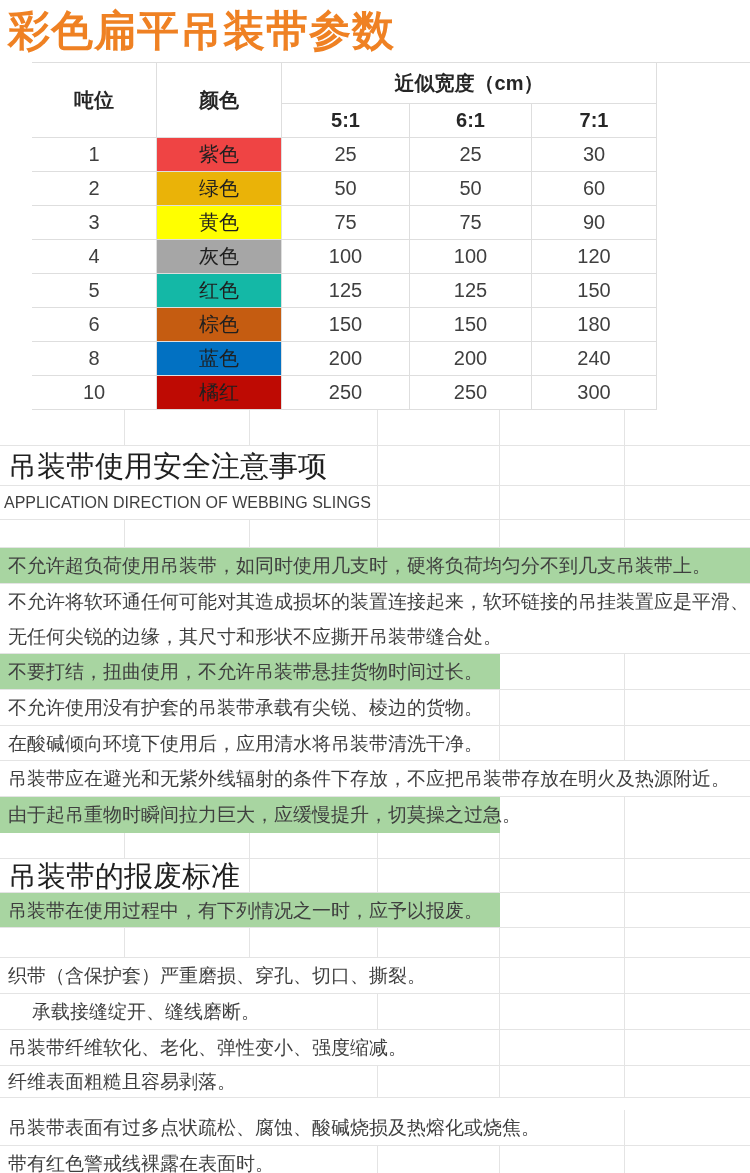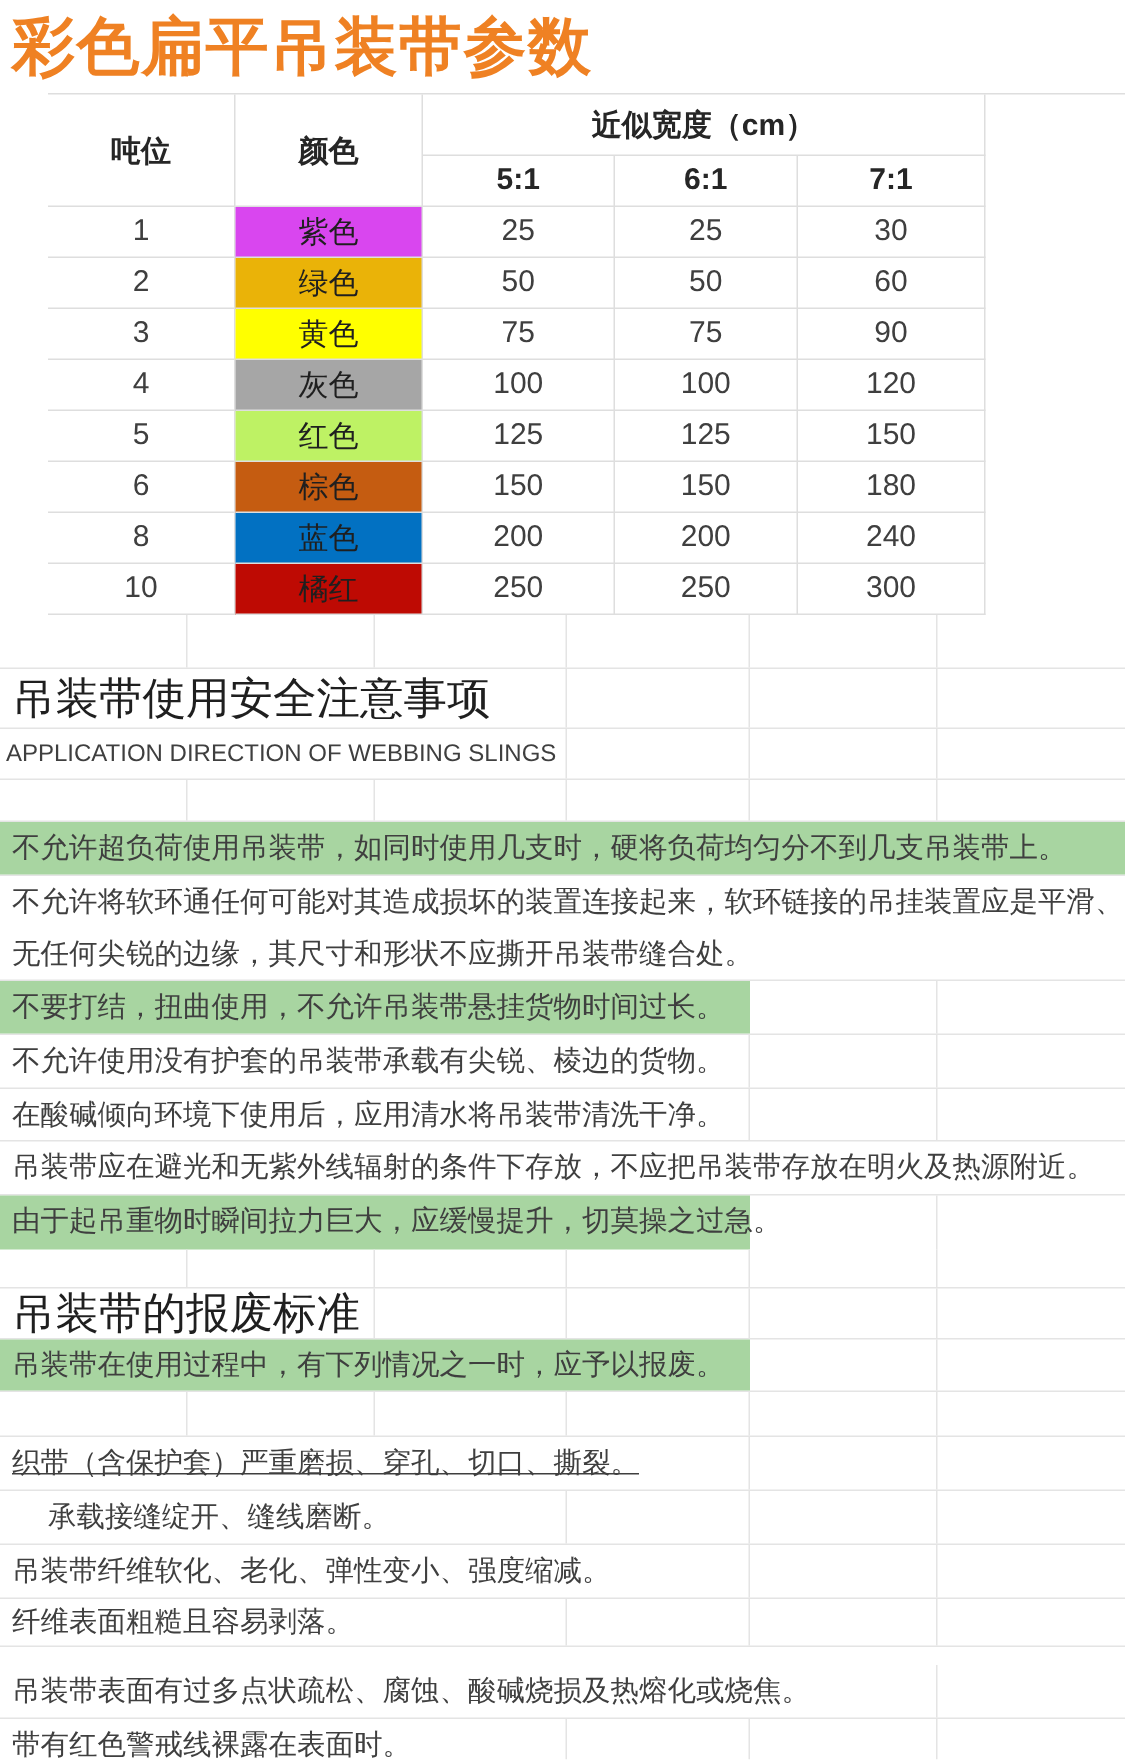--- a/index.html
+++ b/index.html
@@ -96,41 +96,41 @@
 
   <div class="param-table">
     <div class="c th col1">吨位</div>
     <div class="c th col2">颜色</div>
     <div class="c th group">近似宽度（cm）</div>
     <div class="c th r1">5:1</div>
     <div class="c th r2">6:1</div>
     <div class="c th r3">7:1</div>
 
   <div class="c td">1</div>
-      <div class="c td swatch" style="background: #d946ef;">紫色</div>
+      <div class="c td swatch" style="background: #ef4444;">紫色</div>
       <div class="c td">25</div>
       <div class="c td">25</div>
       <div class="c td">30</div>
       <div class="c td">2</div>
       <div class="c td swatch" style="background: #eab308;">绿色</div>
       <div class="c td">50</div>
       <div class="c td">50</div>
       <div class="c td">60</div>
       <div class="c td">3</div>
       <div class="c td swatch" style="background: rgb(255, 255, 0);">黄色</div>
       <div class="c td">75</div>
       <div class="c td">75</div>
       <div class="c td">90</div>
       <div class="c td">4</div>
       <div class="c td swatch" style="background: rgb(166, 166, 166);">灰色</div>
       <div class="c td">100</div>
       <div class="c td">100</div>
       <div class="c td">120</div>
       <div class="c td">5</div>
-      <div class="c td swatch" style="background: #bef264;">红色</div>
+      <div class="c td swatch" style="background: #14b8a6;">红色</div>
       <div class="c td">125</div>
       <div class="c td">125</div>
       <div class="c td">150</div>
       <div class="c td">6</div>
       <div class="c td swatch" style="background: rgb(197, 92, 17);">棕色</div>
       <div class="c td">150</div>
       <div class="c td">150</div>
       <div class="c td">180</div>
       <div class="c td">8</div>
       <div class="c td swatch" style="background: rgb(2, 113, 194);">蓝色</div>
@@ -233,21 +233,21 @@
   <div class="trow" style="height:30px">
       <i class="v" style="left: 124px;"></i>
       <i class="v" style="left: 249px;"></i>
       <i class="v" style="left: 377px;"></i>
       <i class="v" style="left: 499px;"></i>
       <i class="v" style="left: 624px;"></i>
     </div>
 
   <div id="scrap-rows">
       <div class="trow" style="height: 36px;">
-        <span class="txt" style="line-height: 36px; text-decoration: underline;">织带（含保护套）严重磨损、穿孔、切口、撕裂。</span>
+        <span class="txt" style="line-height: 36px;">织带（含保护套）严重磨损、穿孔、切口、撕裂。</span>
         <i class="v" style="left: 499px;"></i>
         <i class="v" style="left: 624px;"></i>
       </div>
       <div class="trow" style="height: 36px;">
         <span class="txt" style="line-height: 36px; padding-left: 32px;">承载接缝绽开、缝线磨断。</span>
         <i class="v" style="left: 377px;"></i>
         <i class="v" style="left: 499px;"></i>
         <i class="v" style="left: 624px;"></i>
       </div>
       <div class="trow" style="height: 36px;">

